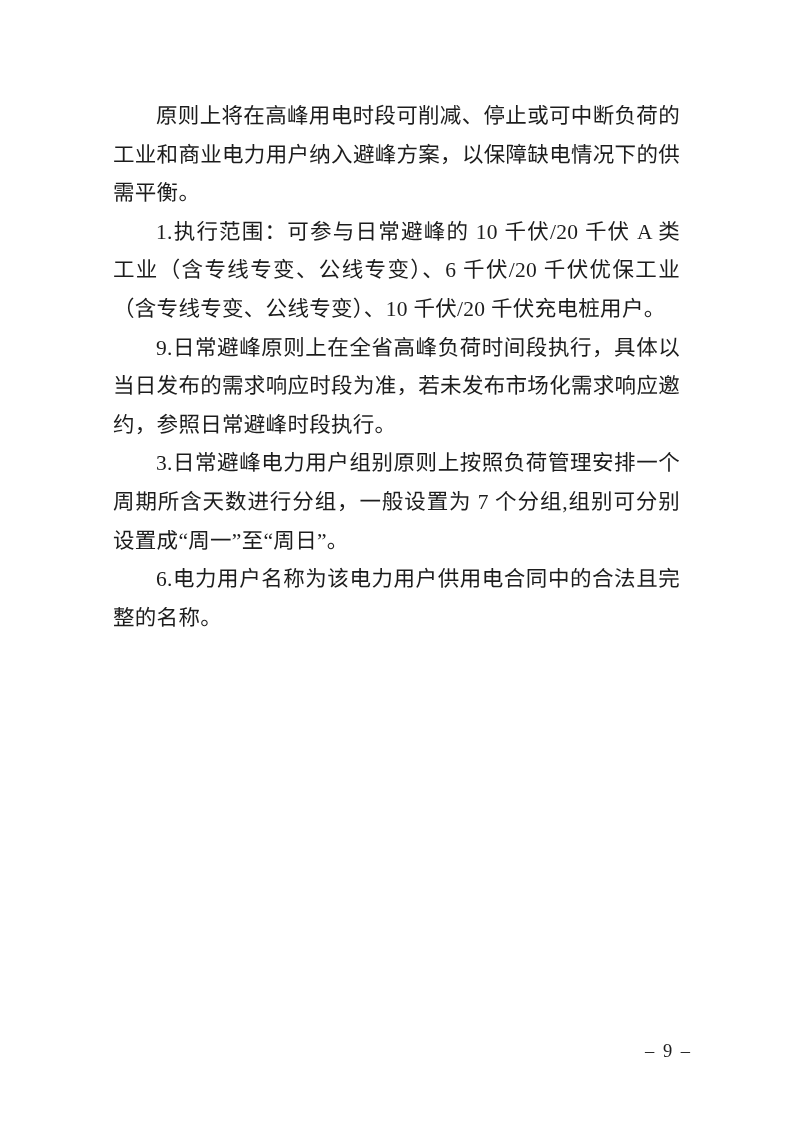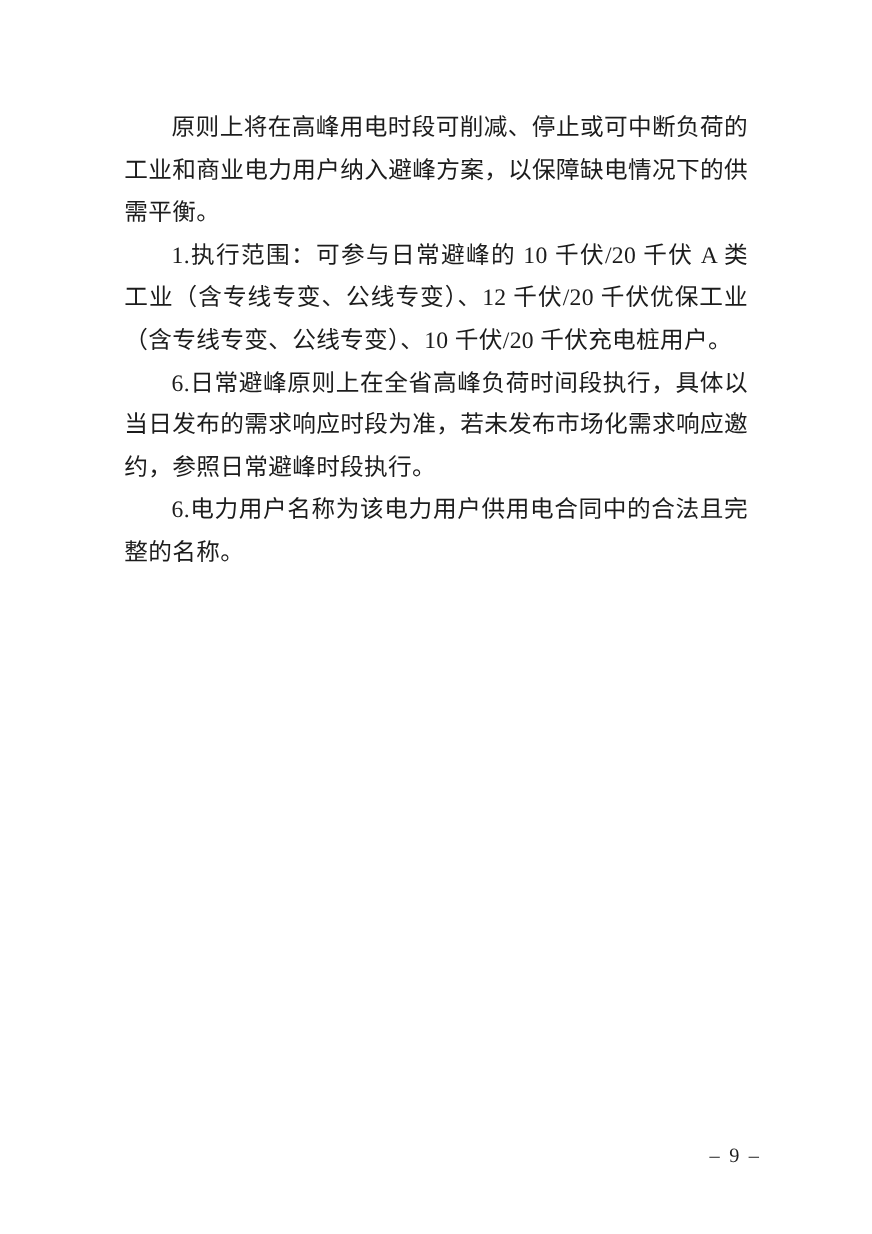--- a/index.html
+++ b/index.html
@@ -44,18 +44,19 @@
     letter-spacing: 2px;
     white-space: nowrap;
   }
 </style>
 </head>
 <body style="--text-color: #1c1c1c; --page-bg: #ffffff;">
 
 <div class="page">
   <div class="content">
     <p>原则上将在高峰用电时段可削减、停止或可中断负荷的工业和商业电力用户纳入避峰方案，以保障缺电情况下的供需平衡。</p>
-    <p>1.执行范围：可参与日常避峰的 10 千伏/20 千伏 A 类工业（含专线专变、公线专变）、12 千伏/20 千伏优保工业（含专线专变、公线专变）、10 千伏/20 千伏充电桩用户。</p>
-    <p>6.日常避峰原则上在全省高峰负荷时间段执行，具体以当日发布的需求响应时段为准，若未发布市场化需求响应邀约，参照日常避峰时段执行。</p>
+    <p>1.执行范围：可参与日常避峰的 10 千伏/20 千伏 A 类工业（含专线专变、公线专变）、6 千伏/20 千伏优保工业（含专线专变、公线专变）、10 千伏/20 千伏充电桩用户。</p>
+    <p>9.日常避峰原则上在全省高峰负荷时间段执行，具体以当日发布的需求响应时段为准，若未发布市场化需求响应邀约，参照日常避峰时段执行。</p>
+    <p>3.日常避峰电力用户组别原则上按照负荷管理安排一个周期所含天数进行分组，一般设置为 7 个分组,组别可分别设置成“周一”至“周日”。</p>
     <p>6.电力用户名称为该电力用户供用电合同中的合法且完整的名称。</p>
   </div>
   <div class="page-number">– 9 –</div>
 </div>
 
 </body></html>

